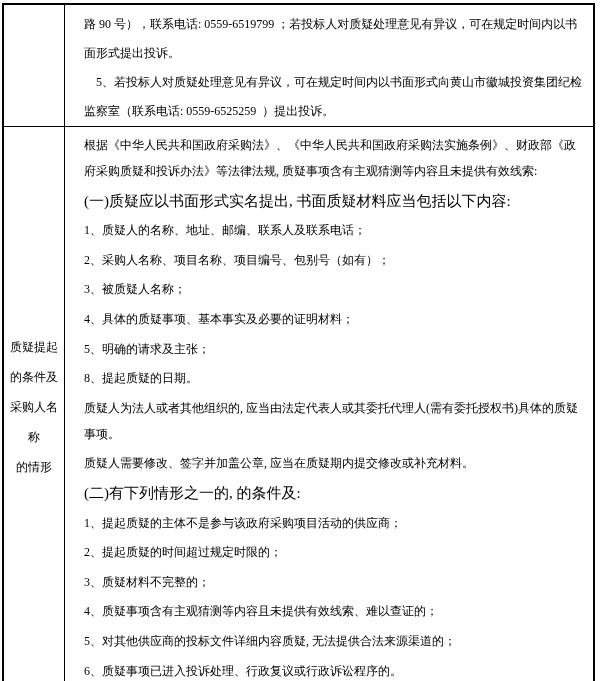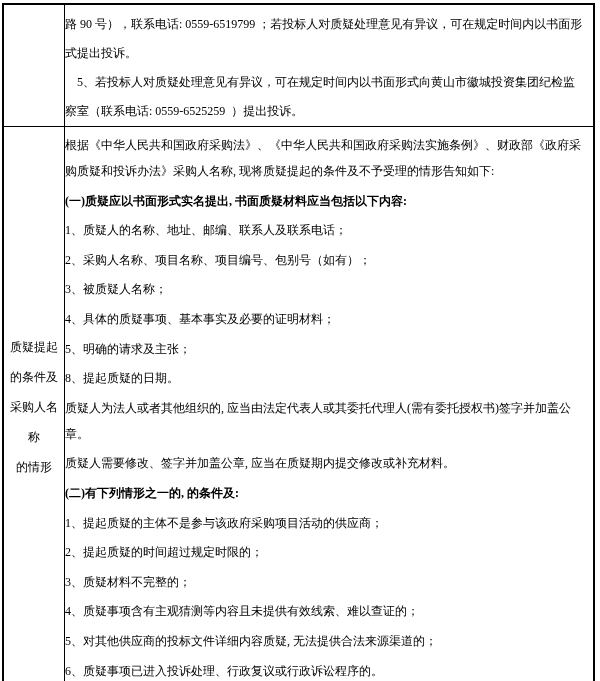--- a/index.html
+++ b/index.html
@@ -28,42 +28,42 @@
     width: 58px;
   }
   td.row-label {
     vertical-align: middle;
     text-align: center;
     font-size: 12px;
     line-height: 30px;
     padding: 0 2px;
   }
   td.content-cell {
-    padding: 5px 8px 0 0;
+    padding: 5px 8px 0 19px;
     font-size: 12px;
   }
   td.content-row1 p {
     line-height: 29px;
     margin: 0;
     white-space: pre-wrap;
   }
   td.content-row2 {
     height: 551px;
   }
   td.content-row2 p {
     line-height: 26px;
     margin: 0 0 3.6px 0;
     white-space: pre-wrap;
   }
   tr.row1 {
     height: 122px;
   }
   p.bold {
-    font-weight: bold;
-    font-size: 12px;
+    font-weight: normal;
+    font-size: 15px;
   }
 </style>
 </head>
 <body>
 
 <table class="doc-table">
   <tbody>
       <tr class="row1">
     <td class="col-header"></td>
     <td class="content-cell content-row1">
@@ -72,29 +72,29 @@
     </td>
   </tr>
   <tr>
     <td class="col-header row-label">
       <div>质疑提起</div>
       <div>的条件及</div>
       <div>采购人名称</div>
       <div>的情形</div>
     </td>
     <td class="content-cell content-row2">
-      <p>根据《中华人民共和国政府采购法》、《中华人民共和国政府采购法实施条例》、财政部《政府采购质疑和投诉办法》采购人名称, 现将质疑提起的条件及不予受理的情形告知如下:</p>
+      <p>根据《中华人民共和国政府采购法》、《中华人民共和国政府采购法实施条例》、财政部《政府采购质疑和投诉办法》等法律法规, 质疑事项含有主观猜测等内容且未提供有效线索:</p>
       <p class="bold">(一)质疑应以书面形式实名提出, 书面质疑材料应当包括以下内容:</p>
       <p>1、质疑人的名称、地址、邮编、联系人及联系电话；</p>
       <p>2、采购人名称、项目名称、项目编号、包别号（如有）；</p>
       <p>3、被质疑人名称；</p>
       <p>4、具体的质疑事项、基本事实及必要的证明材料；</p>
       <p>5、明确的请求及主张；</p>
       <p>8、提起质疑的日期。</p>
-      <p>质疑人为法人或者其他组织的, 应当由法定代表人或其委托代理人(需有委托授权书)签字并加盖公章。</p>
+      <p>质疑人为法人或者其他组织的, 应当由法定代表人或其委托代理人(需有委托授权书)具体的质疑事项。</p>
       <p>质疑人需要修改、签字并加盖公章, 应当在质疑期内提交修改或补充材料。</p>
       <p class="bold">(二)有下列情形之一的, 的条件及:</p>
       <p>1、提起质疑的主体不是参与该政府采购项目活动的供应商；</p>
       <p>2、提起质疑的时间超过规定时限的；</p>
       <p>3、质疑材料不完整的；</p>
       <p>4、质疑事项含有主观猜测等内容且未提供有效线索、难以查证的；</p>
       <p>5、对其他供应商的投标文件详细内容质疑, 无法提供合法来源渠道的；</p>
       <p>6、质疑事项已进入投诉处理、行政复议或行政诉讼程序的。</p>
     </td>
   </tr>

